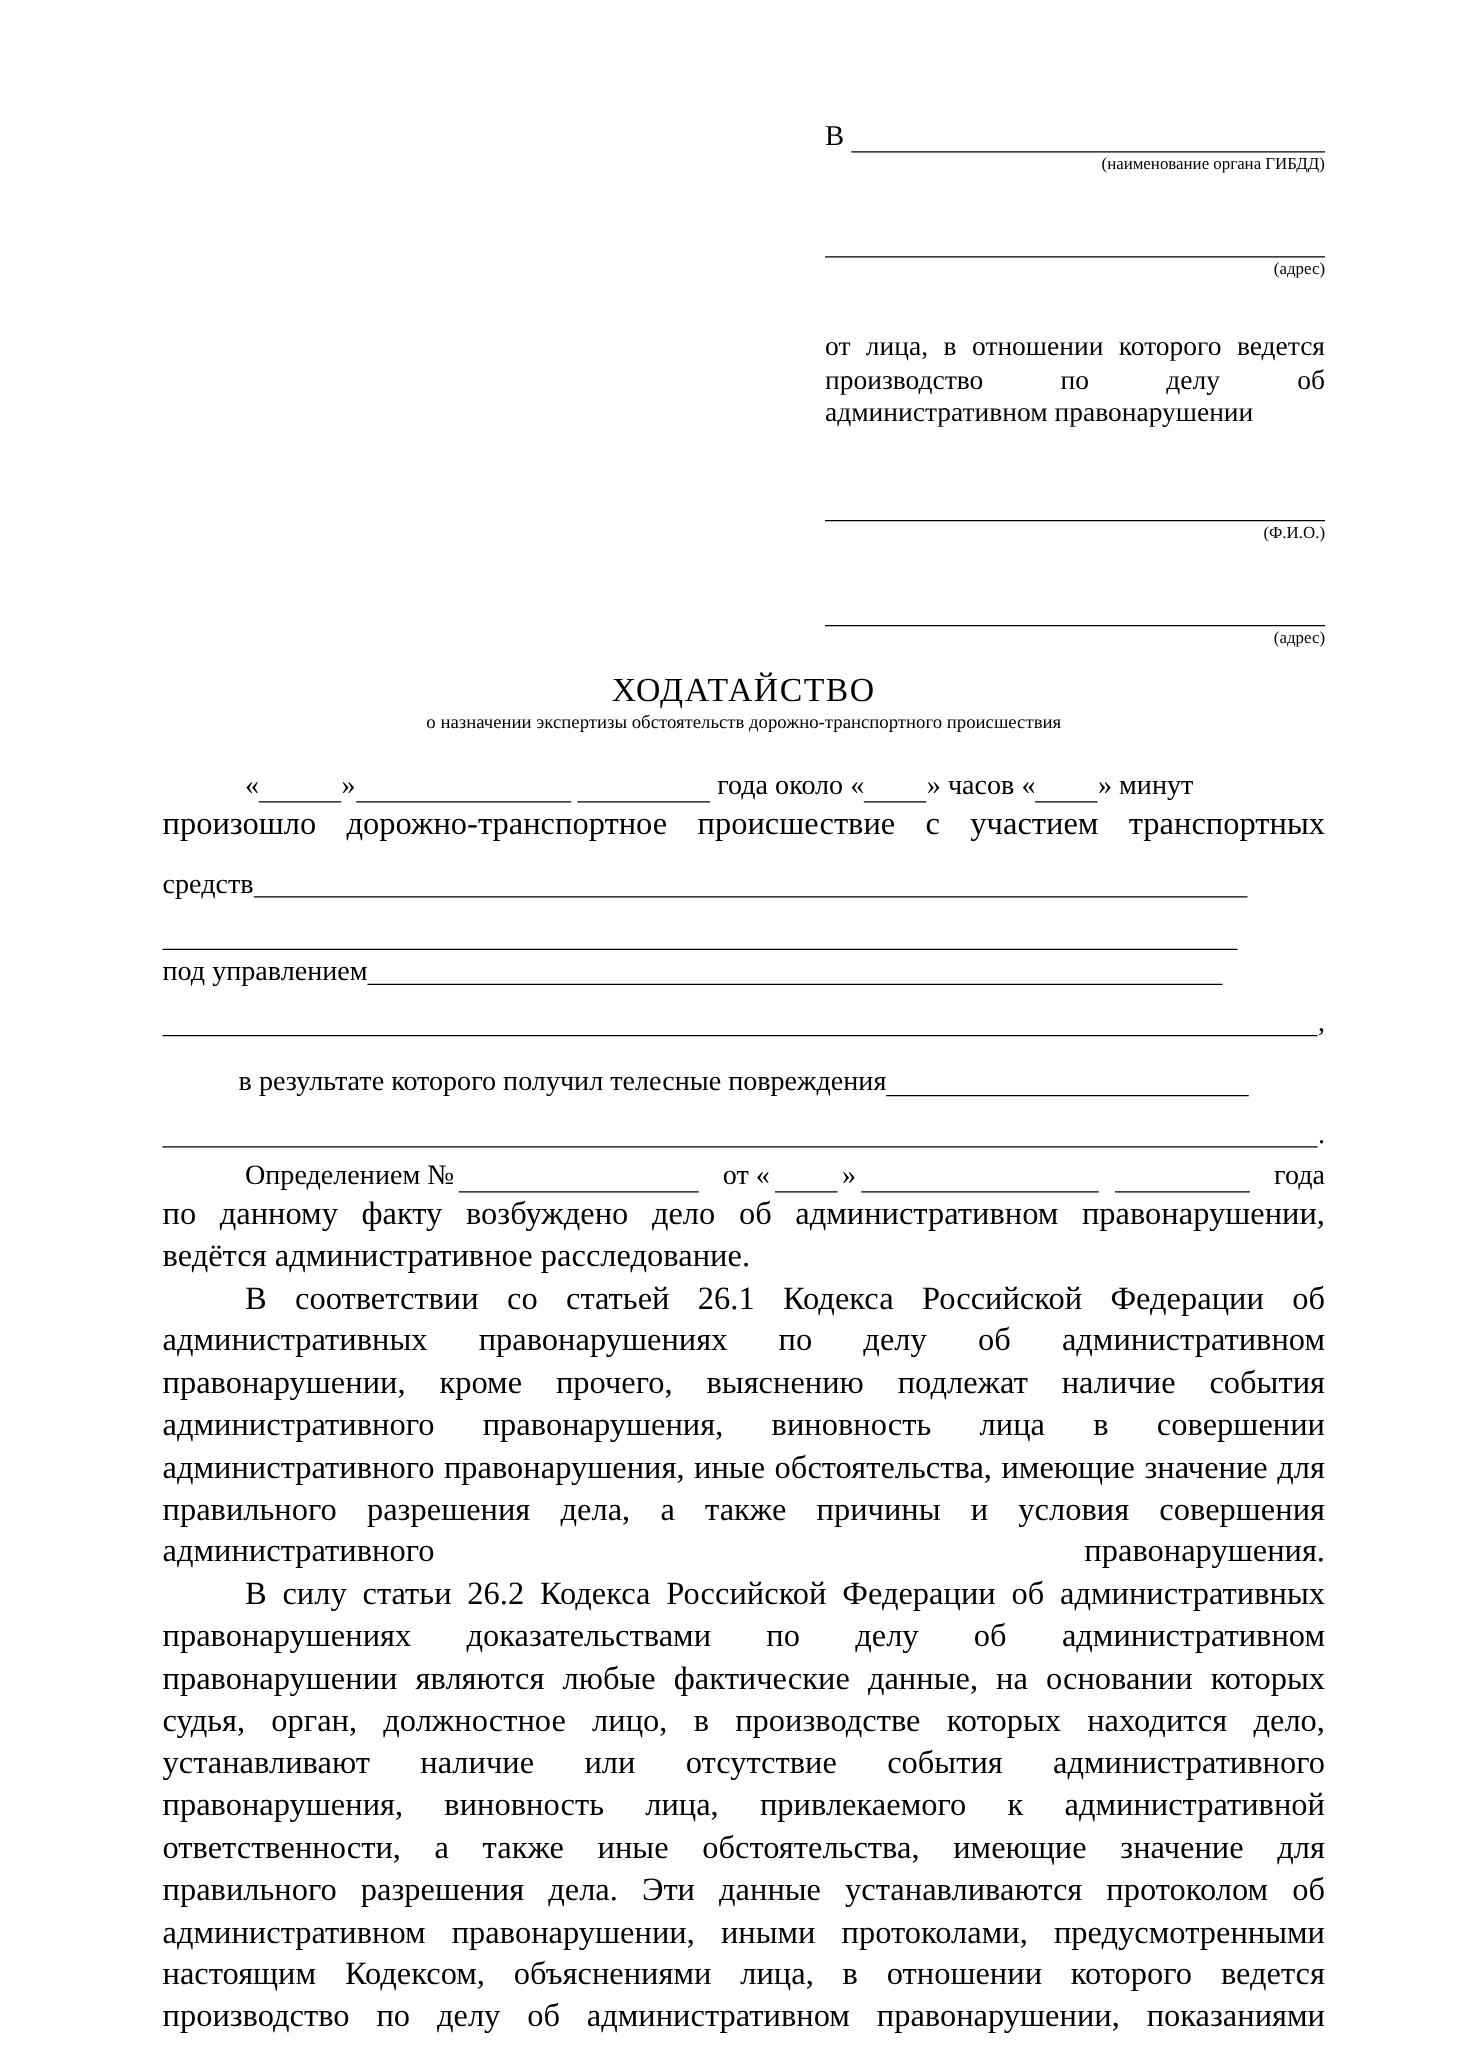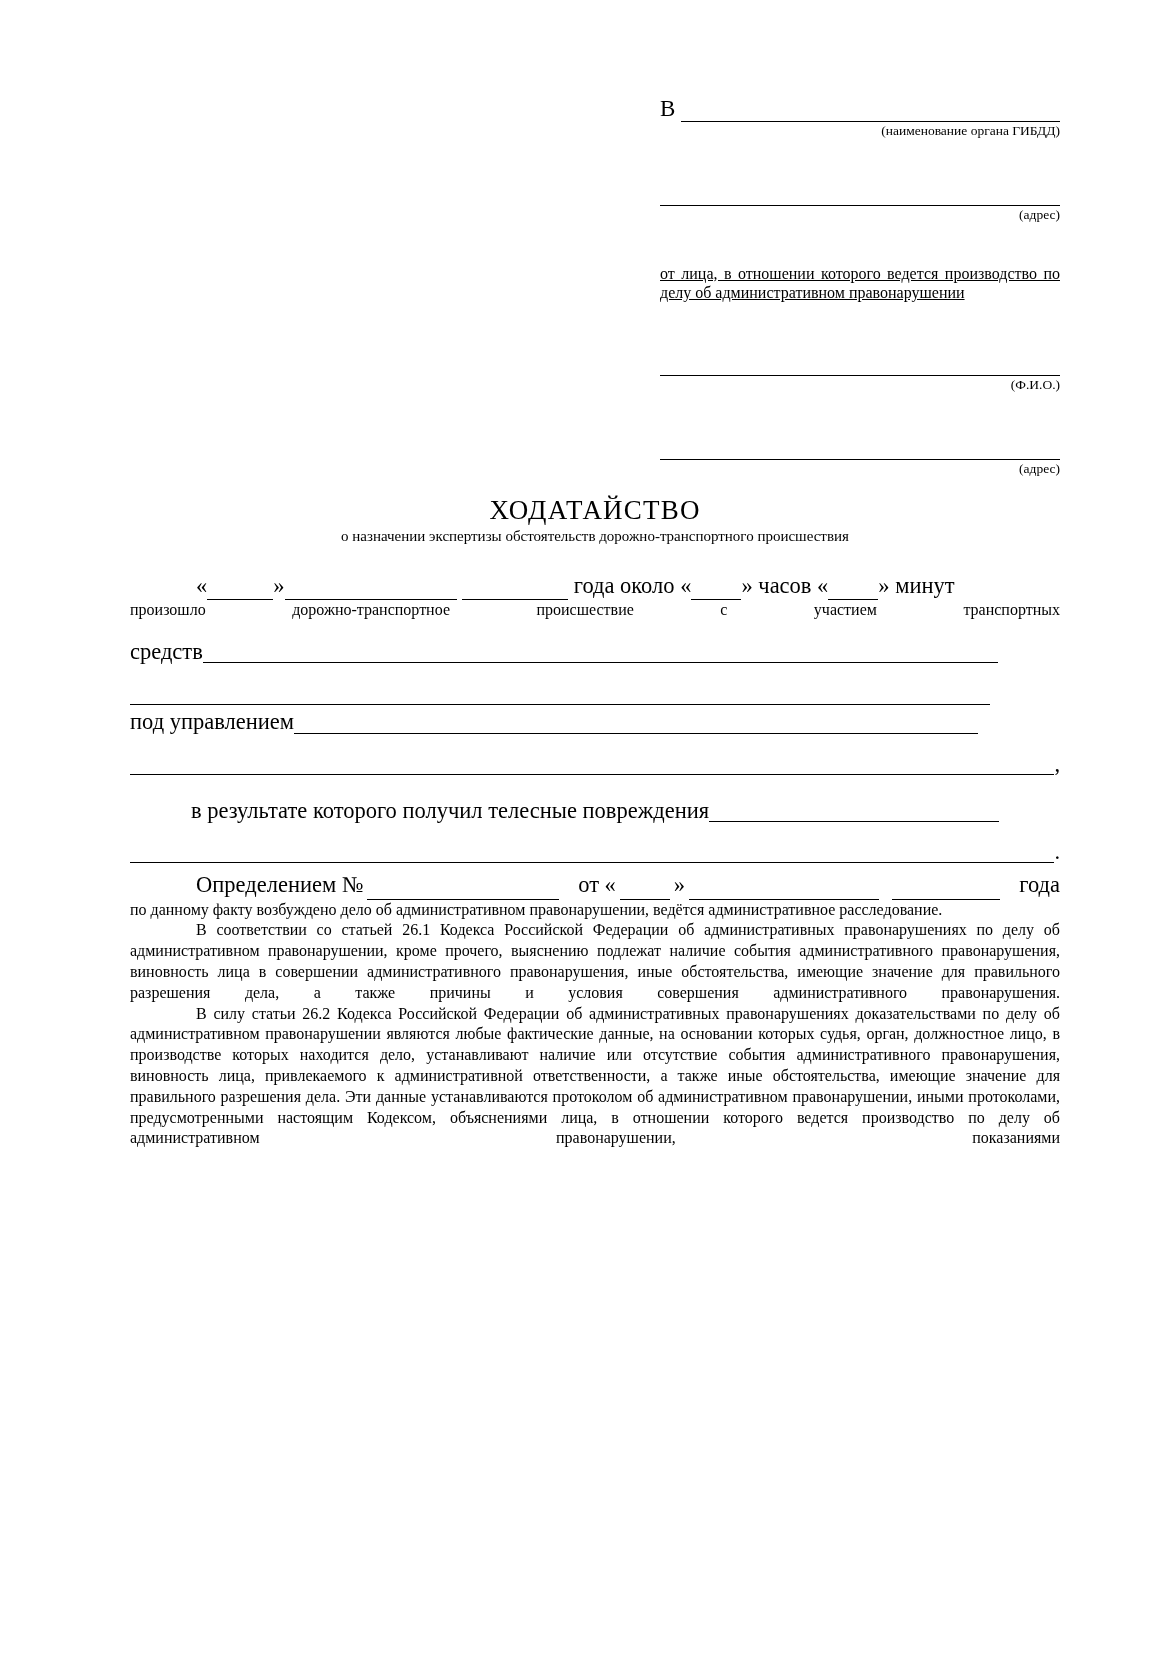--- a/index.html
+++ b/index.html
@@ -49,26 +49,25 @@
     text-align: right;
     font-size: 13.5px;
     line-height: 1.2;
     margin-top: 1px;
   }
   .gap-40 { height: 40px; }
   .gap-46 { height: 46px; }
   .gap-52 { height: 52px; }
 
   .hdr-paragraph {
-    font-size: 16px;
+    font-size: 22px;
     line-height: 1.22;
     text-align: justify;
     text-align-last: left;
     width: 400px;
-    text-decoration: underline;
   }
 
   
   .doc-title {
     text-align: center;
     font-size: 27px;
     letter-spacing: 1.2px;
     margin-top: 18px;
   }
   .doc-subtitle {
@@ -79,21 +78,21 @@
 
   
   .body-text {
     font-size: 22.5px;
     line-height: 1.3;
     text-align: justify;
     text-align-last: justify;
     margin-top: 26px;
   }
   .para {
-    font-size: 16px;
+    font-size: 26px;
     line-height: 1.3;
     text-align: justify;
     text-align-last: justify;
     text-indent: 66px;
     margin-top: 0;
   }
   .para.last-left { text-align-last: left; }
 
   .u {
     display: inline-block;

